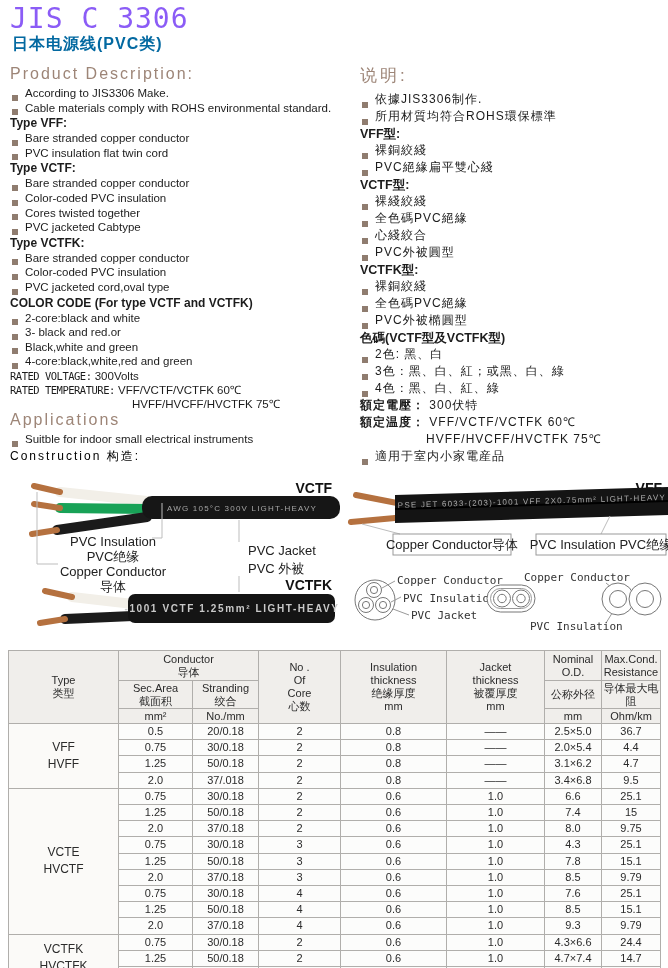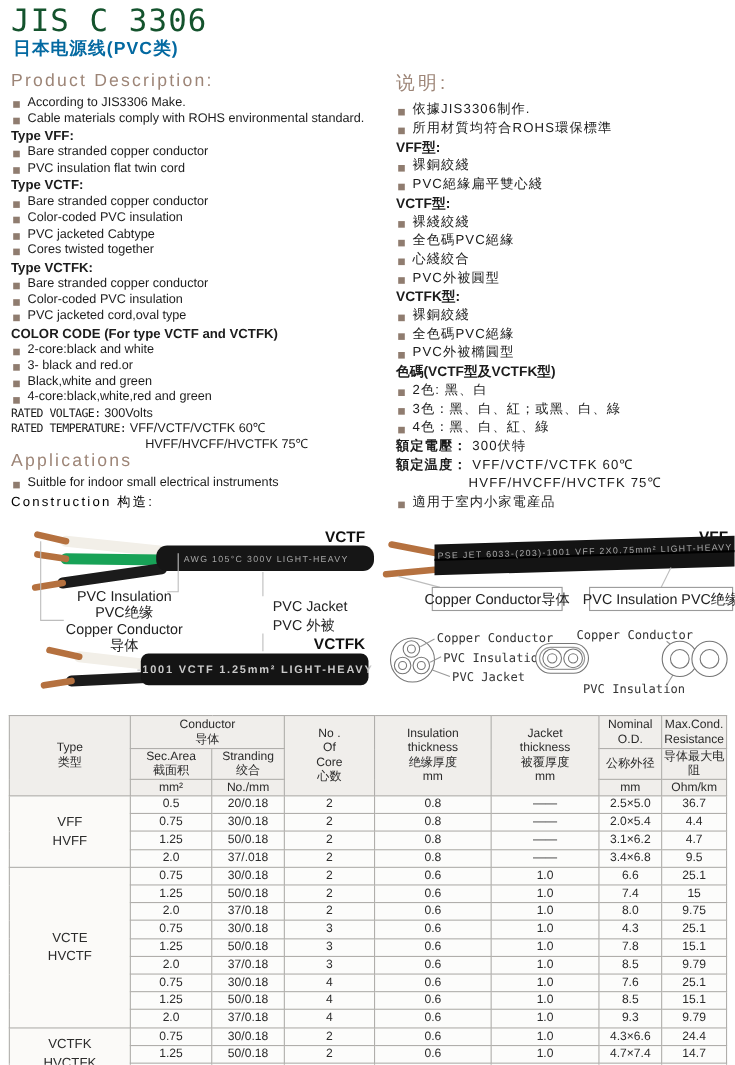--- a/index.html
+++ b/index.html
@@ -1,26 +1,26 @@
 <!DOCTYPE html>
 <html><head>
 <meta charset="utf-8">
 <style>
   *{margin:0;padding:0;box-sizing:border-box}
   html,body{width:668px;height:968px}
   body{background:#fff;font-family:"Liberation Sans",sans-serif;color:#1c1c1c;position:relative;overflow:hidden}
-  .title{position:absolute;left:10px;top:2px;font-family:"DejaVu Sans Mono",monospace;font-size:28px;color:#14532d;letter-spacing:1px}
+  .title{position:absolute;left:10px;top:2px;font-family:"DejaVu Sans Mono",monospace;font-size:28px;color:#8b5cf6;letter-spacing:1px}
   .subtitle{position:absolute;left:12px;top:34px;font-size:16px;font-weight:bold;color:#0369a1;letter-spacing:1px}
   .col-left{position:absolute;left:10px;top:64px;width:345px}
   .col-right{position:absolute;left:360px;top:62px;width:305px}
   .h-brown{font-family:Liberation Sans, sans-serif;color:#9d8577;font-size:16px;letter-spacing:2px;margin:1px 0 3px;font-weight:normal}
   .h-brown.cn{font-family:"Liberation Sans",sans-serif;font-size:17px;letter-spacing:3px;margin:2px 0 4px}
   .sec-h{font-weight:bold;font-size:12px;line-height:15px;margin:1px 0 0}
   .col-right .sec-h{font-size:12.5px;line-height:16px}
-  .bullet{display:flex;align-items:center;font-size:11.5px;line-height:14.6px}
+  .bullet{display:flex;align-items:flex-end;font-size:11.5px;line-height:14.6px}
   .bullet .sq{flex:0 0 auto;width:6px;height:6px;background:#8f7c6f;margin:4px 7px 0 2px}
   .col-right .bullet{font-size:12px;line-height:17px;letter-spacing:1px}
   .col-right .bullet .sq{margin-top:5px}
   .rated{font-size:11.5px;line-height:14px}
   .rated .lab{font-family:"DejaVu Sans Mono",monospace;font-size:10.5px;letter-spacing:-0.5px}
   .indent2{margin-left:122px}
   .cn-line{font-size:12px;line-height:17px;letter-spacing:1px}
   .cn-line .lab{font-weight:bold}
   .cn-line .indentc{margin-left:66px}
   .mt4{margin-top:0}
@@ -75,25 +75,25 @@
         <div class="bullet">
           <span class="sq"></span>
           <span>Bare stranded copper conductor</span>
         </div>
         <div class="bullet">
           <span class="sq"></span>
           <span>Color-coded PVC insulation</span>
         </div>
         <div class="bullet">
           <span class="sq"></span>
+          <span>Cores twisted together</span>
+        </div>
+        <div class="bullet">
+          <span class="sq"></span>
           <span>PVC jacketed Cabtype</span>
-        </div>
-        <div class="bullet">
-          <span class="sq"></span>
-          <span>Cores twisted together</span>
         </div>
       </div>
       <div class="sec-h">Type VCTFK:</div>
       <div id="left-sections-b2">
         <div class="bullet">
           <span class="sq"></span>
           <span>Bare stranded copper conductor</span>
         </div>
         <div class="bullet">
           <span class="sq"></span>

